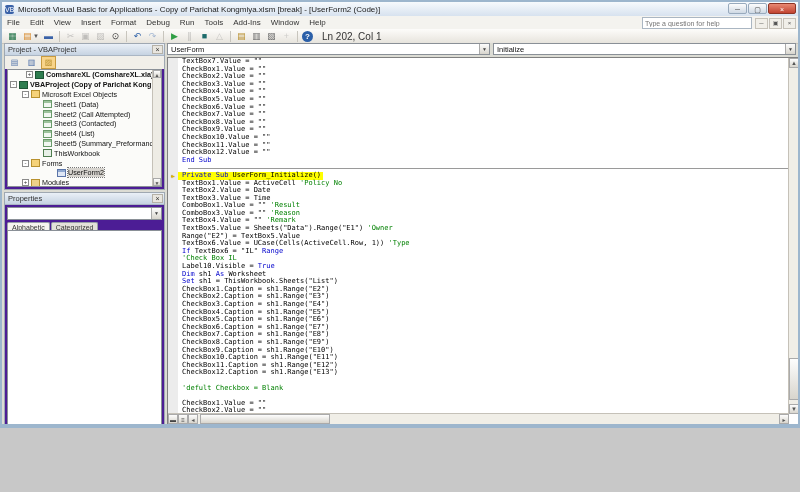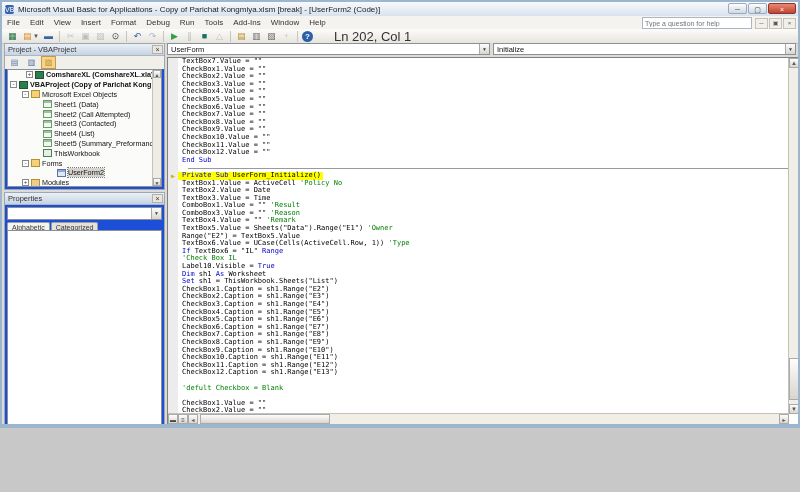--- a/index.html
+++ b/index.html
@@ -24,23 +24,23 @@
   .mdibtns{position:absolute;right:2px;top:2px;display:flex;gap:1px;}
   .mdib{width:11px;height:9px;font-size:6px;line-height:9px;text-align:center;color:#555;background:#f1efe9;border:1px solid #c5c1b8;}
   
   .toolbar{position:absolute;left:0;top:27px;right:0;height:14px;background:linear-gradient(#fdfcfa,#e7e4dd);
     border-bottom:1px solid #c9c5bc;display:flex;align-items:center;padding-left:3px;}
   .tbicon{width:13px;height:12px;font-size:9px;line-height:12px;text-align:center;margin:0 1px;border-radius:2px;}
   .tbicon.gray{opacity:.4;}
   .tbicon.round{border-radius:50%;width:11px;height:11px;line-height:11px;font-size:8px;font-weight:bold;}
   .tbsep{width:1px;height:11px;background:#c8c5bd;margin:0 3px;}
   .tbcaret{font-size:6px;color:#555;margin-left:-2px;margin-right:2px;}
-  .poslabel{font-size:13px;color:#333;margin-left:20px;white-space:nowrap;}
-  
-  .panel{position:absolute;background:#1d4ed8;border:1px solid #9fa8b2;box-sizing:border-box;}
+  .poslabel{font-size:10px;color:#333;margin-left:8px;white-space:nowrap;}
+  
+  .panel{position:absolute;background:#4c1d95;border:1px solid #9fa8b2;box-sizing:border-box;}
   .ptitle{height:11px;background:linear-gradient(#eaf0f7,#c6d3e2);border-bottom:1px solid #aab6c4;
     font-size:7.5px;line-height:11px;color:#333;padding-left:3px;position:relative;}
   .pclose{position:absolute;right:1px;top:1px;width:11px;height:9px;line-height:8px;text-align:center;font-size:7px;
     color:#333;background:#e9e6df;border:1px solid #b5b1a7;box-sizing:border-box;}
   
   .ptoolbar{height:13px;display:flex;align-items:center;padding-left:2px;gap:2px;background:#f1efe9;}
   .pticon{width:13px;height:11px;font-size:8px;line-height:11px;text-align:center;border:1px solid transparent;}
   .pticon.active{background:#f8d48a;border:1px solid #c79a3f;}
   .treebox{position:absolute;left:2px;right:2px;top:25px;bottom:2px;background:#fbfbf9;border:1px solid #8a9097;overflow:hidden;}
   .treerow{display:flex;align-items:center;height:9.8px;font-size:7.2px;color:#111;white-space:nowrap;}

